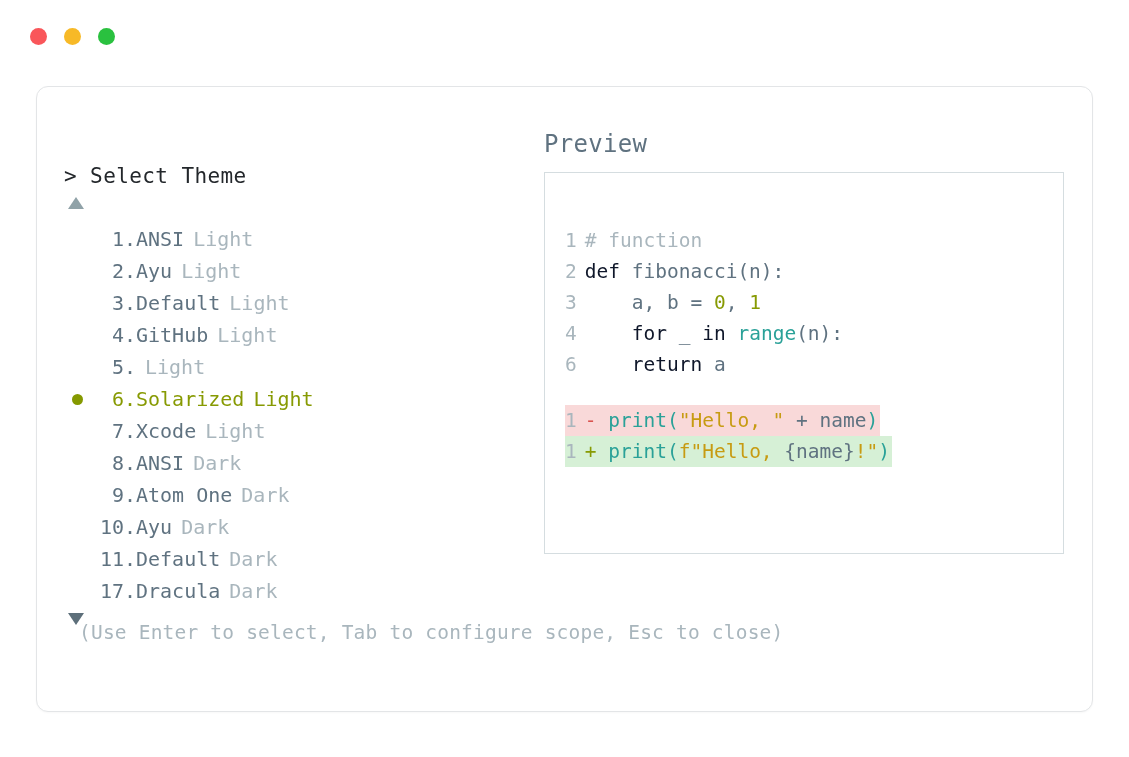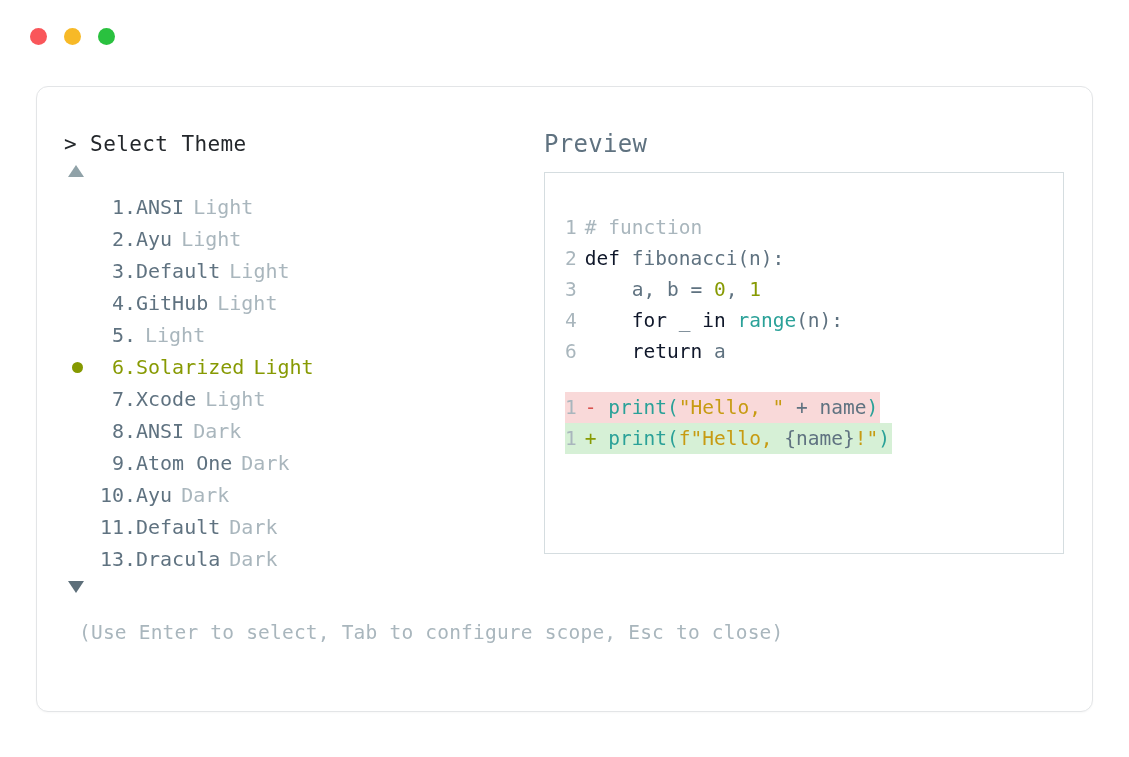--- a/index.html
+++ b/index.html
@@ -53,20 +53,21 @@
     left: 27px; top: 42px;
     width: 470px;
   }
   .prompt-line {
     font-size: 21px;
     color: #23272b;
     letter-spacing: 0.4px;
     white-space: pre;
     height: 30px;
     line-height: 30px;
+    margin-top: 32px;
   }
   .arrow-row {
     height: 26px;
     line-height: 26px;
     padding-left: 4px;
   }
   .tri {
     display: inline-block;
     width: 0; height: 0;
   }
@@ -140,21 +141,21 @@
     margin-top: 13px;
     width: 520px;
     height: 382px;
     box-sizing: border-box;
     border: 1px solid #d5dde0;
     background: #ffffff;
     position: relative;
   }
   .code-area {
     position: absolute;
-    left: 20px; top: 39px;
+    left: 20px; top: 52px;
     right: 6px;
   }
   .code-line {
     height: 31px;
     line-height: 31px;
     font-size: 19.5px;
     white-space: pre;
     color: #5f7280;
   }
   .ln {
@@ -217,21 +218,21 @@
           <div class="theme-row"><span class="bullet-cell"></span><span class="idx">2.</span><span class="nm">Ayu</span><span class="variant">Light</span></div>
           <div class="theme-row"><span class="bullet-cell"></span><span class="idx">3.</span><span class="nm">Default</span><span class="variant">Light</span></div>
           <div class="theme-row"><span class="bullet-cell"></span><span class="idx">4.</span><span class="nm">GitHub</span><span class="variant">Light</span></div>
           <div class="theme-row"><span class="bullet-cell"></span><span class="idx">5.</span><span class="variant">Light</span></div>
           <div class="theme-row selected"><span class="bullet-cell"><span class="bullet"></span></span><span class="idx">6.</span><span class="nm">Solarized</span><span class="variant">Light</span></div>
           <div class="theme-row"><span class="bullet-cell"></span><span class="idx">7.</span><span class="nm">Xcode</span><span class="variant">Light</span></div>
           <div class="theme-row"><span class="bullet-cell"></span><span class="idx">8.</span><span class="nm">ANSI</span><span class="variant">Dark</span></div>
           <div class="theme-row"><span class="bullet-cell"></span><span class="idx">9.</span><span class="nm">Atom One</span><span class="variant">Dark</span></div>
           <div class="theme-row"><span class="bullet-cell"></span><span class="idx">10.</span><span class="nm">Ayu</span><span class="variant">Dark</span></div>
           <div class="theme-row"><span class="bullet-cell"></span><span class="idx">11.</span><span class="nm">Default</span><span class="variant">Dark</span></div>
-          <div class="theme-row"><span class="bullet-cell"></span><span class="idx">13.</span><span class="nm">Dracula</span><span class="variant">Dark</span></div>
+          <div class="theme-row"><span class="bullet-cell"></span><span class="idx">17.</span><span class="nm">Dracula</span><span class="variant">Dark</span></div>
         </div>
       <div class="arrow-row">
         <span class="tri tri-down"></span>
       </div>
     </div>
 
     <div class="right-pane">
       <div class="preview-label">Preview</div>
       <div class="preview-box">
         <div class="code-area">

